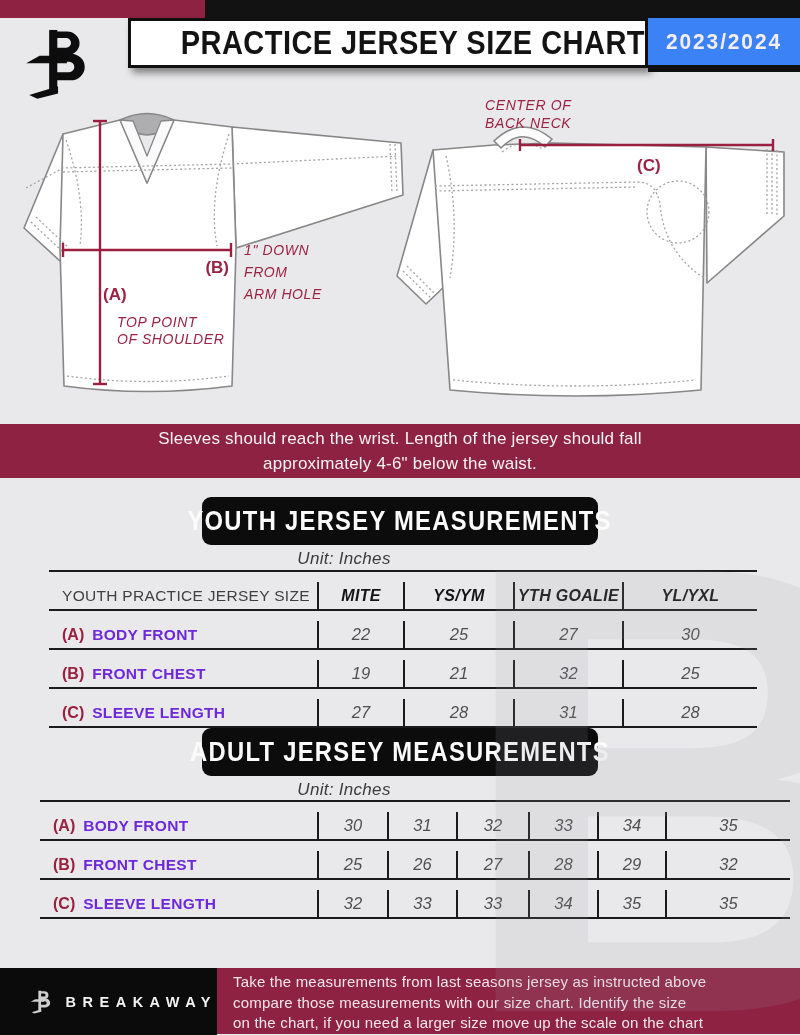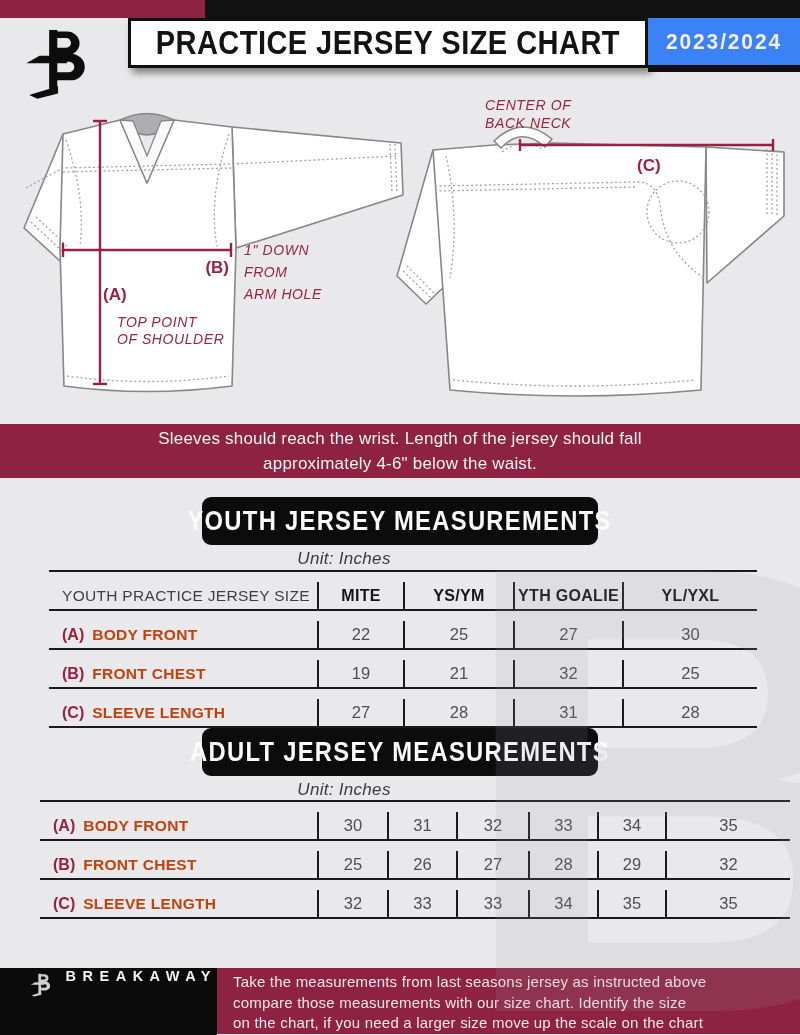--- a/index.html
+++ b/index.html
@@ -9,21 +9,21 @@
 
   
   .topbar-maroon{left:0;top:0;width:205px;height:18px;background:#8e2243;}
   .topbar-black{left:205px;top:0;width:595px;height:18px;background:#121212;}
 
   
   .logo-header{left:24px;top:24px;width:74px;height:80px;color:#0d0d0d;}
   .title-box{left:128px;top:18px;width:520px;height:50px;box-sizing:border-box;
              background:#ffffff;border:3px solid #101010;
              box-shadow:4px 5px 7px rgba(0,0,0,.45);
-             display:flex;align-items:center;justify-content:center;}
+             display:flex;align-items:center;padding-left:18px;}
   .title-text{font-size:33px;font-weight:800;color:#131313;white-space:nowrap;
               display:inline-block;transform:scaleX(.88);letter-spacing:0.5px;}
   .year-box{left:648px;top:18px;width:152px;height:54px;box-sizing:border-box;
             background:#3b82f6;border-bottom:7px solid #101010;
             display:flex;align-items:center;justify-content:center;}
   .year-text{color:#f5eef1;font-size:22px;font-weight:700;letter-spacing:2px;
              display:inline-block;transform:scaleX(.95);white-space:nowrap;}
 
   
   .notice{left:0;top:424px;width:800px;height:54px;background:#8e2243;color:#f6f3f4;
@@ -41,31 +41,31 @@
   .unit-youth{top:549px;} .unit-adult{top:780px;}
 
   
   .grid{border-top:2px solid #1b1b1b;background:transparent;z-index:2;}
   .grid-youth{left:49px;top:570px;width:708px;}
   .grid-adult{left:40px;top:800px;width:750px;}
   .tr{display:grid;border-bottom:2px solid #1b1b1b;height:37px;}
   .grid-youth .tr{grid-template-columns:268px 86px 110px 109px 135px;}
   .grid-adult .tr{grid-template-columns:277px 70px 69px 72px 69px 68px 125px;}
   .td{display:flex;align-items:center;justify-content:center;margin-top:10px;}
-  .td + .td{border-left:2px solid #1b1b1b;}
+  .td + .td{border-left:2px solid #1b1b1b;font-style:italic;}
   .td.c0{justify-content:flex-start;padding-left:13px;}
   .th-size{font-size:15.5px;color:#3f3f3f;letter-spacing:.3px;}
   .th-col{font-size:16px;font-weight:700;color:#141414;letter-spacing:.3px;}
   .row-key{color:#9b1f3f;font-weight:700;font-size:16px;margin-right:8px;}
-  .row-label{font-size:15.5px;font-weight:600;color:#c2410c;letter-spacing:.3px;}
+  .row-label{font-size:15.5px;font-weight:600;color:#6d28d9;letter-spacing:.3px;}
   .val{font-size:16.5px;color:#4f4f4f;}
 
   
   .footer-black{left:0;top:968px;width:217px;height:67px;background:#0b0b0b;
-                display:flex;align-items:flex-start;padding-left:30px;box-sizing:border-box;gap:11px;}
+                display:flex;align-items:center;padding-left:30px;box-sizing:border-box;gap:11px;}
   .footer-logo{width:30px;height:34px;color:#cfcfcf;}
   .footer-brand{color:#f2f2f2;font-size:14.5px;font-weight:700;letter-spacing:6.5px;white-space:nowrap;}
   .footer-maroon{left:217px;top:968px;width:583px;height:66px;background:#8e2243;
                  box-sizing:border-box;padding:4px 10px 0 16px;color:#f3e6ec;
                  font-size:15px;line-height:20.5px;letter-spacing:.2px;}
 
   .watermark{right:-115px;top:470px;font-size:640px;font-weight:700;line-height:1;
              color:rgba(158,158,170,.14);z-index:3;pointer-events:none;}
 
   svg text{font-family:"Liberation Sans",sans-serif;}

